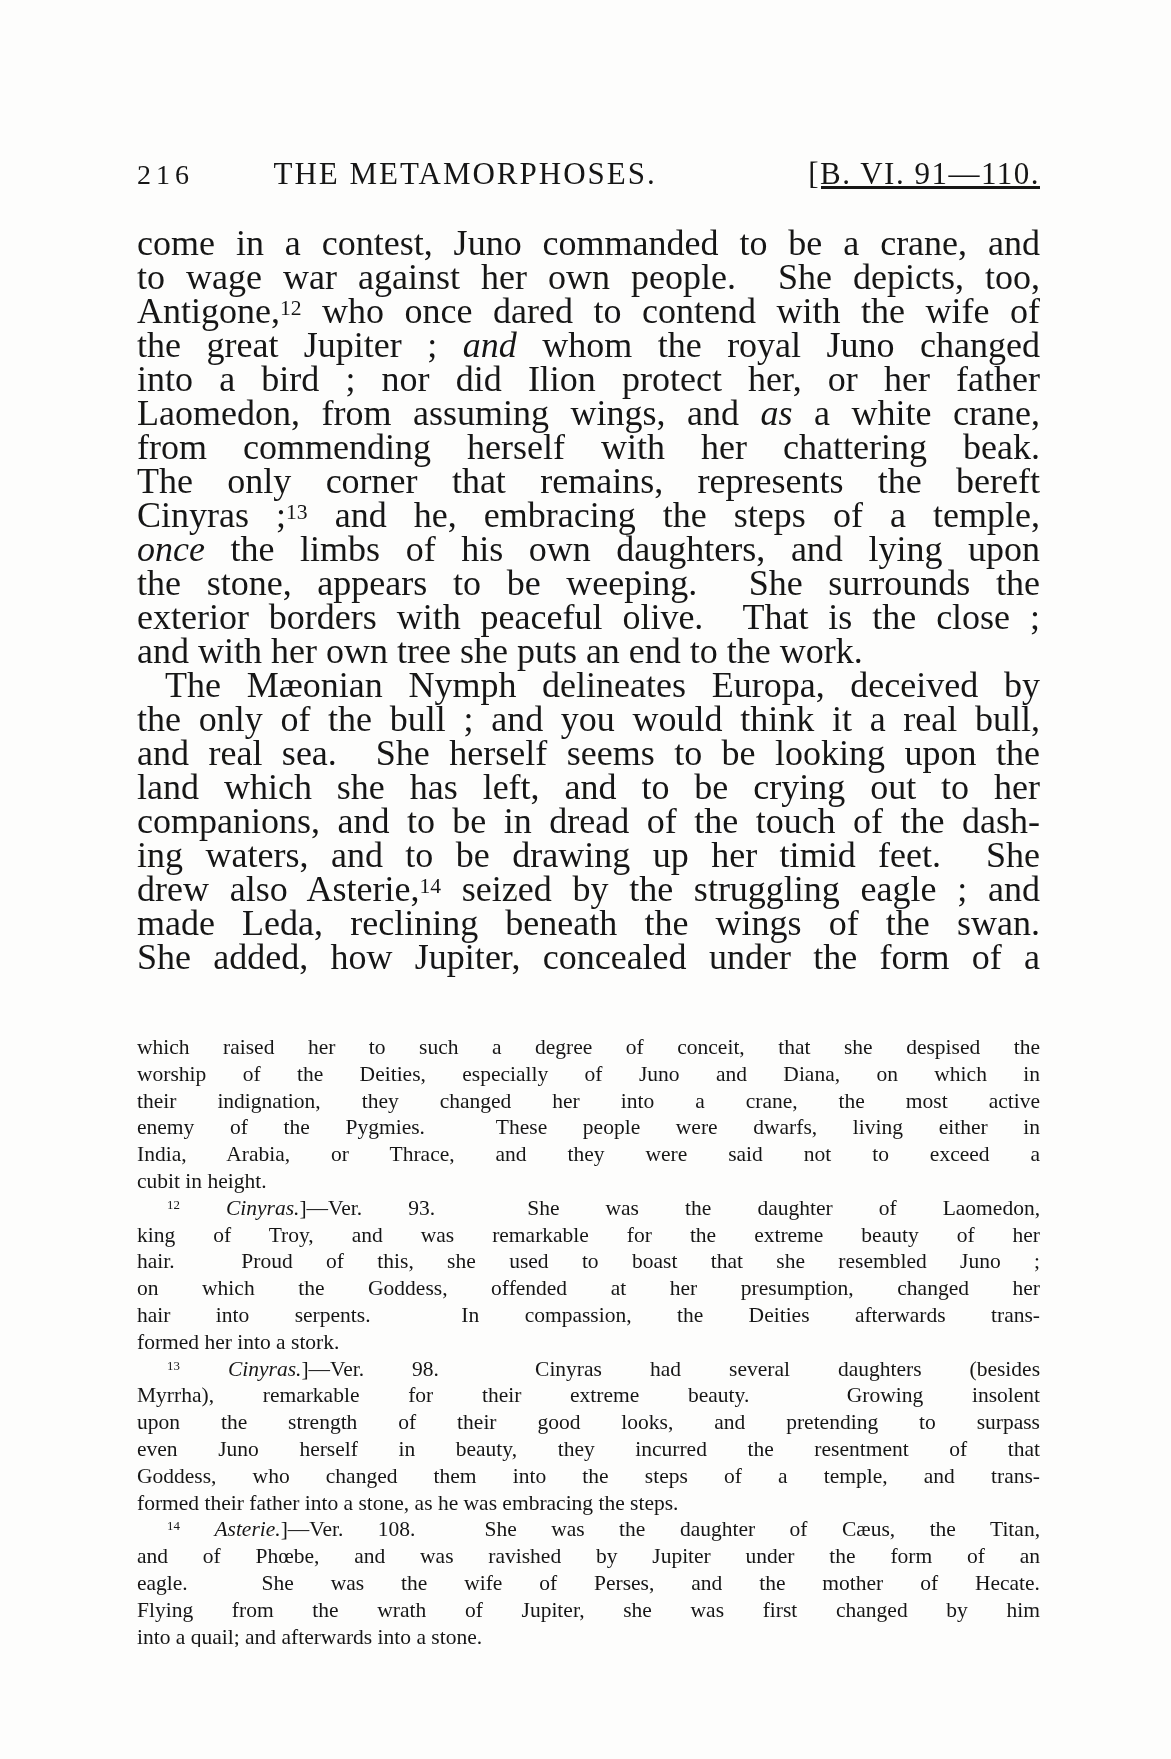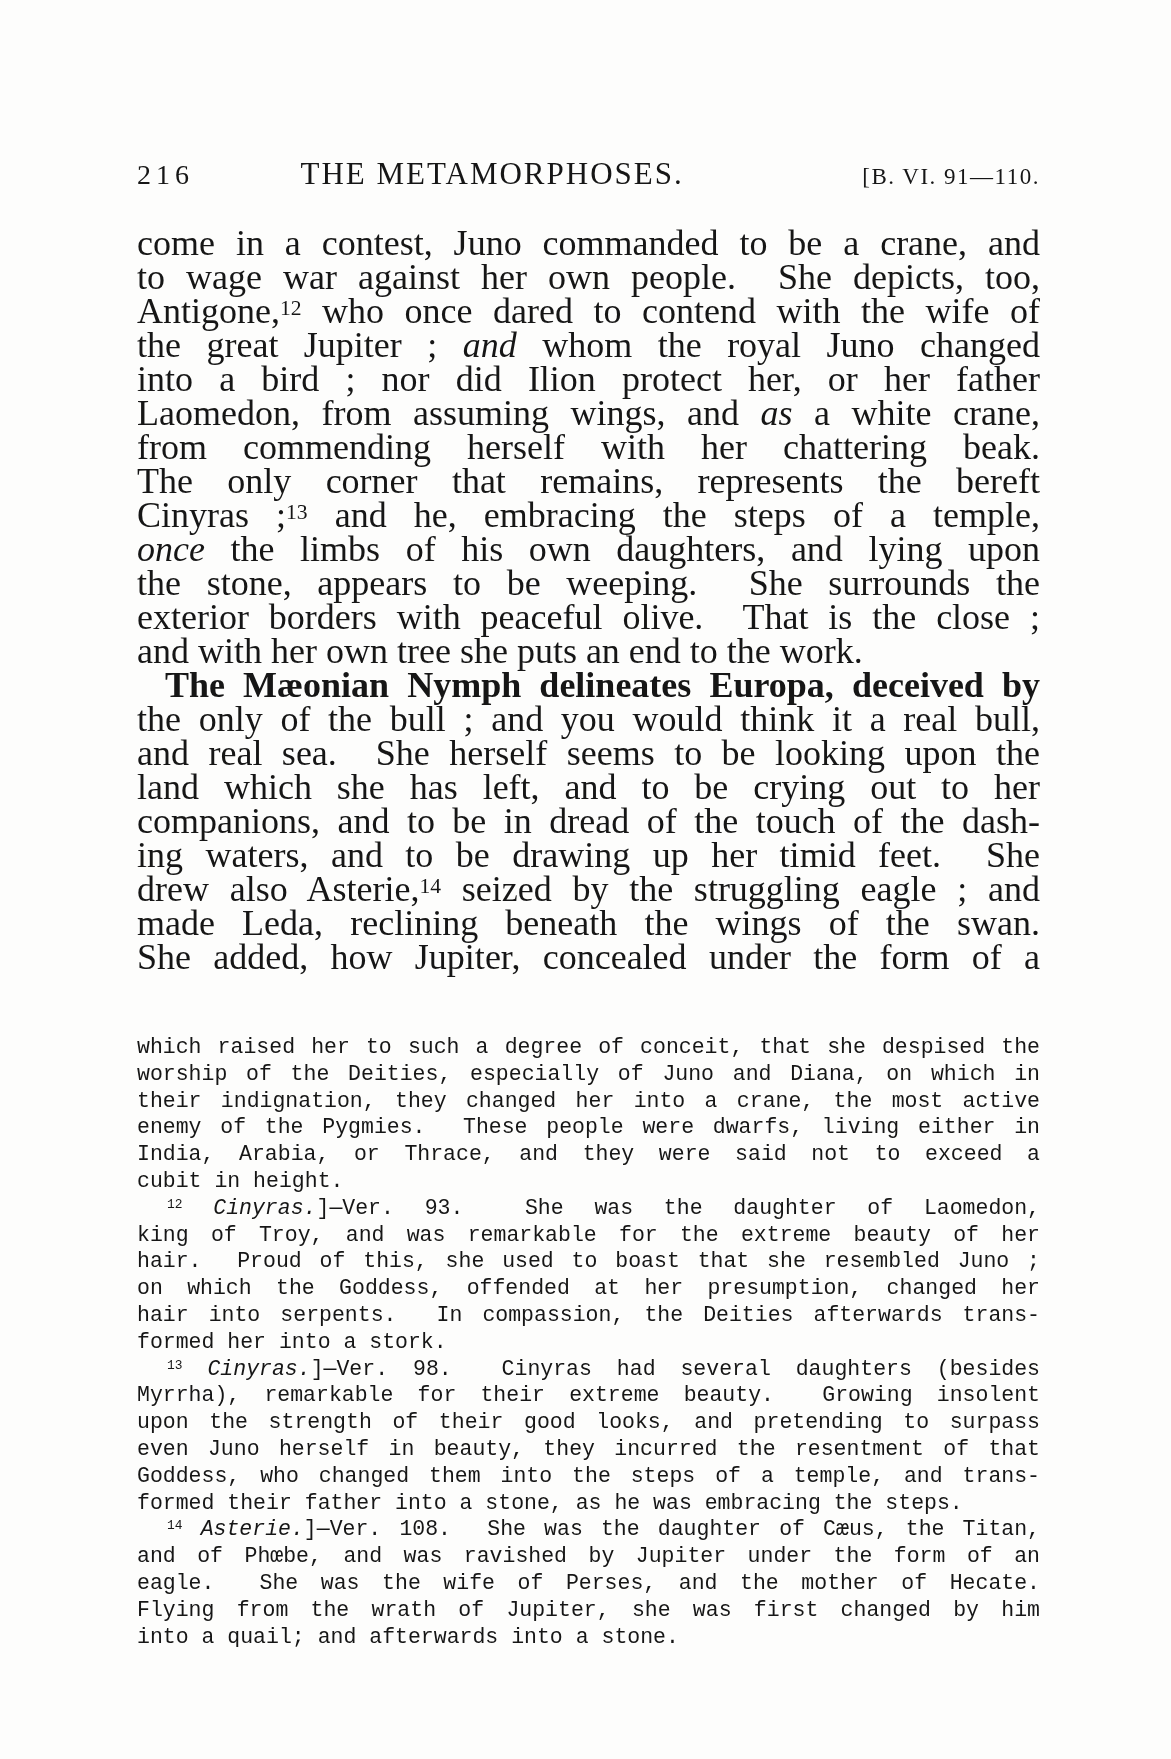--- a/index.html
+++ b/index.html
@@ -29,42 +29,42 @@
     font-size: 28px;
     letter-spacing: 5px;
   }
   .runtitle {
     font-size: 31px;
     letter-spacing: 2px;
     transform: translateX(-36px);
     text-align: right;
   }
   .verseref {
-    font-size: 23px;
+    font-size: 31px;
     letter-spacing: 1.5px;
     white-space: nowrap;
+    text-decoration: underline;
   }
   .body-text {
     margin-top: 32px;
     font-size: 36px;
     line-height: 34px;
   }
   .footnotes {
     margin-top: 60px;
     font-size: 21.5px;
     line-height: 26.8px;
-    font-family: Liberation Mono, monospace;
   }
   .line {
     text-align: justify;
     text-align-last: justify;
     text-justify: inter-word;
   }
   .line.endline { text-align-last: left; }
-  .body-text .line.indent { text-indent: 28px; font-weight: bold; }
+  .body-text .line.indent { text-indent: 28px; }
   .footnotes .line.indent { text-indent: 30px; }
   sup {
     font-size: 60%;
     line-height: 0;
     vertical-align: 8px;
     letter-spacing: 0;
   }
   .footnotes sup { vertical-align: 6px; }
   em { font-style: italic; }
 </style>

